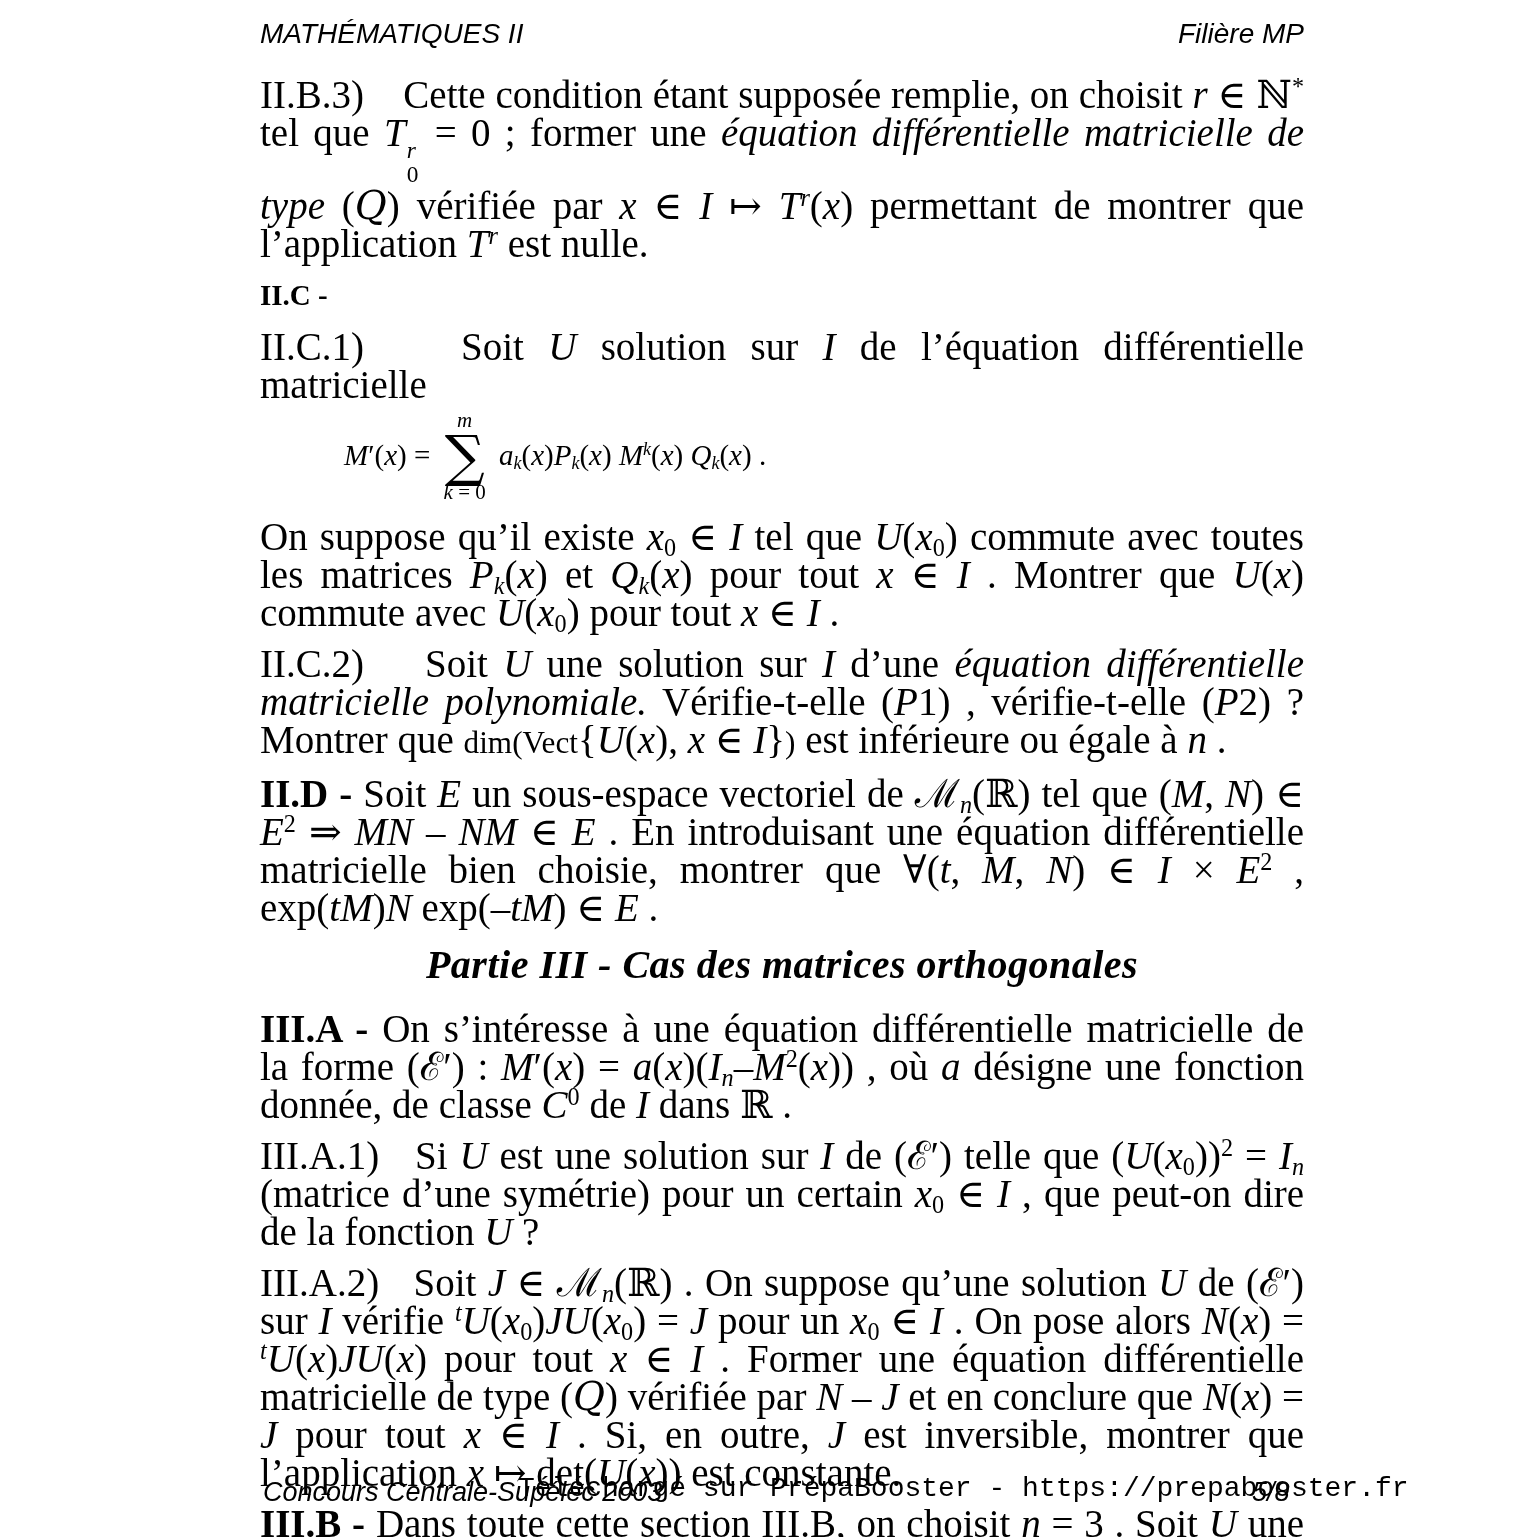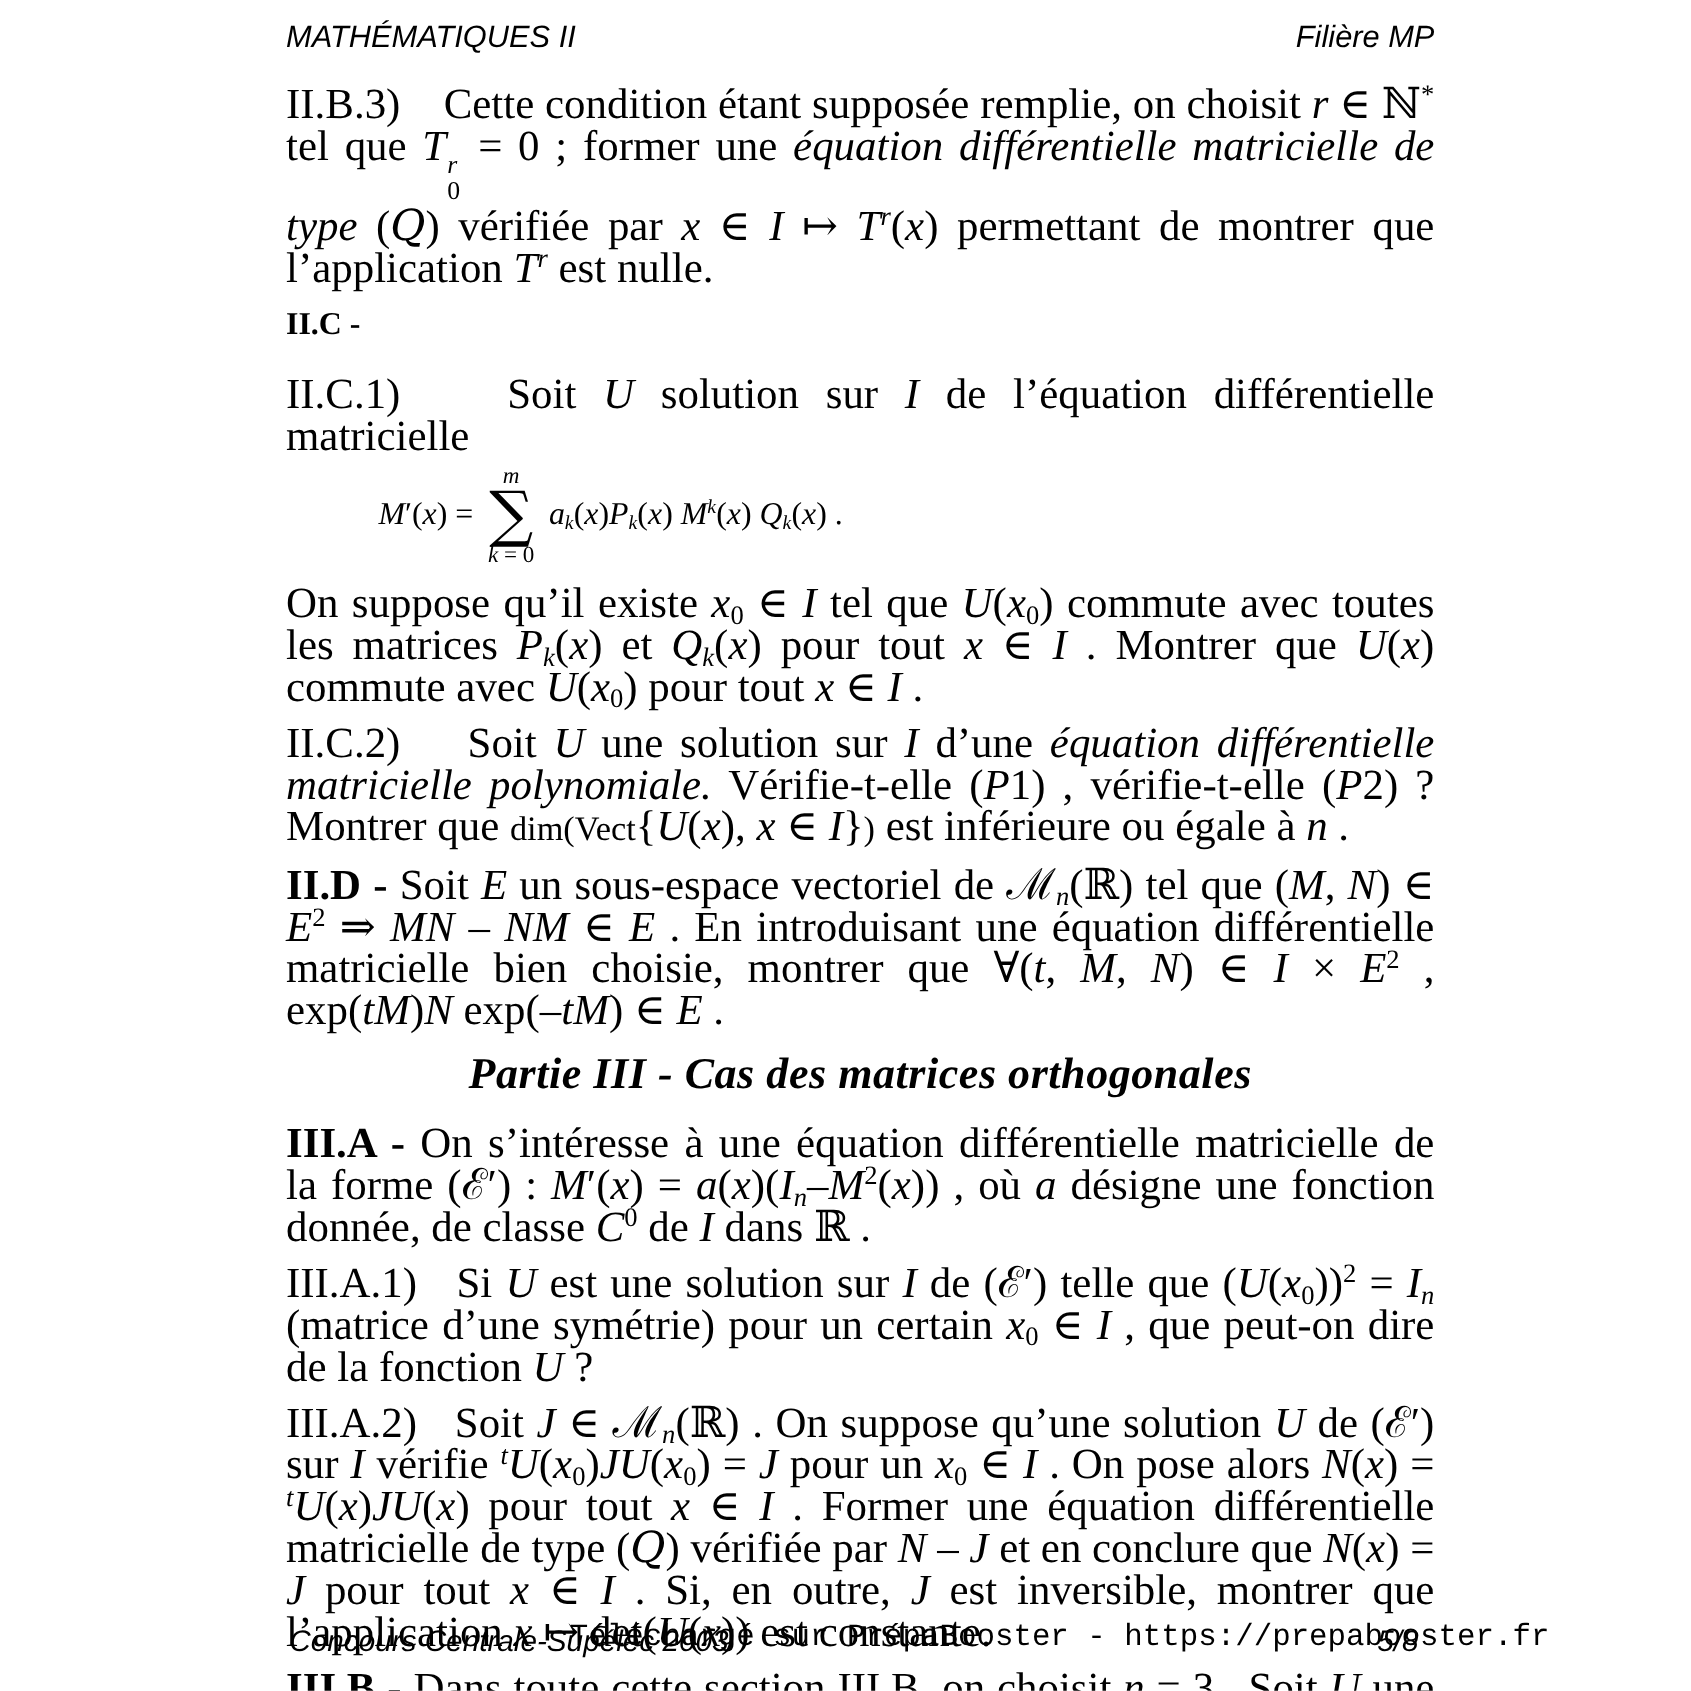--- a/index.html
+++ b/index.html
@@ -11,21 +11,21 @@
   }
   .page { position:absolute; left:260px; top:18px; width:1044px; }
 
   .header-row {
     display:flex; justify-content:space-between; align-items:flex-start;
     font-family:"Liberation Sans","DejaVu Sans",sans-serif;
     font-style:italic; font-size:28px; margin-bottom:26px;
   }
 
   .para { font-size:39px; line-height:38px; text-align:justify; margin-bottom:13px; }
-  .sec-head { font-size:29px; line-height:38px; font-weight:bold; margin:4px 0 26px 0; }
+  .sec-head { font-size:29px; line-height:38px; font-weight:bold; margin:4px 0 14px 0; }
   .tight { margin-bottom:4px; }
 
   sup, sub { font-size:0.62em; line-height:0; }
   sup { vertical-align:0.55em; }
   sub { vertical-align:-0.25em; }
   
   .ss { display:inline-flex; flex-direction:column; align-items:flex-start;
         font-size:0.6em; line-height:1.05; vertical-align:-0.5em; margin-left:1px; margin-right:2px; }
   .ss > span { display:block; }
   .scr { font-family:"DejaVu Serif",serif; font-style:italic; }

